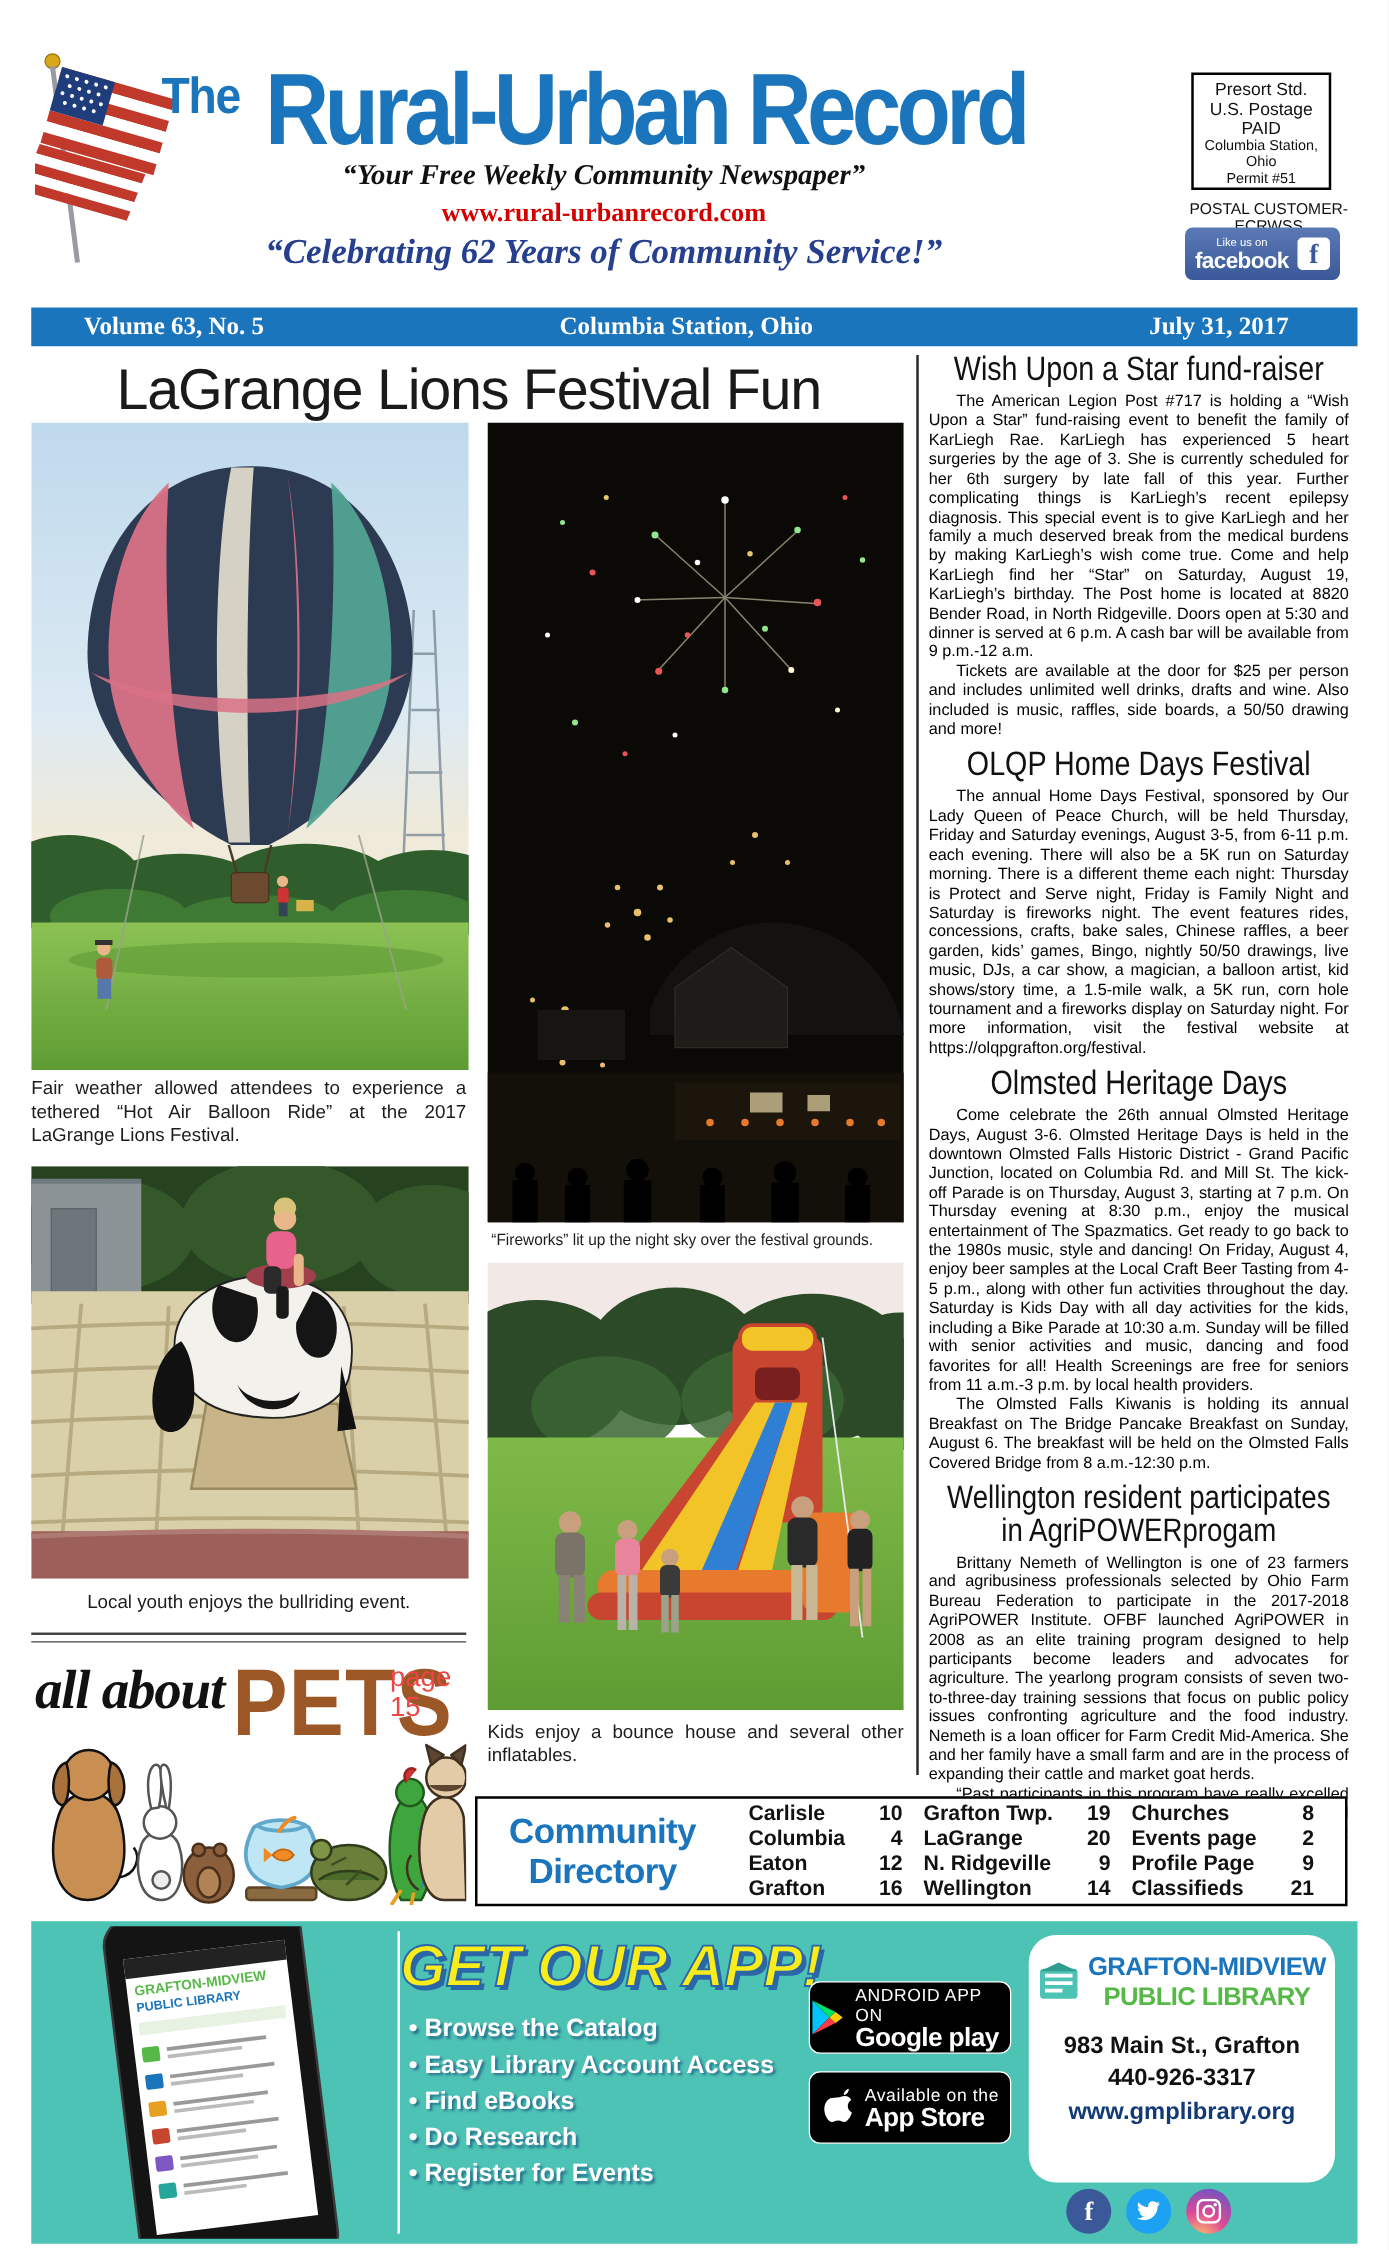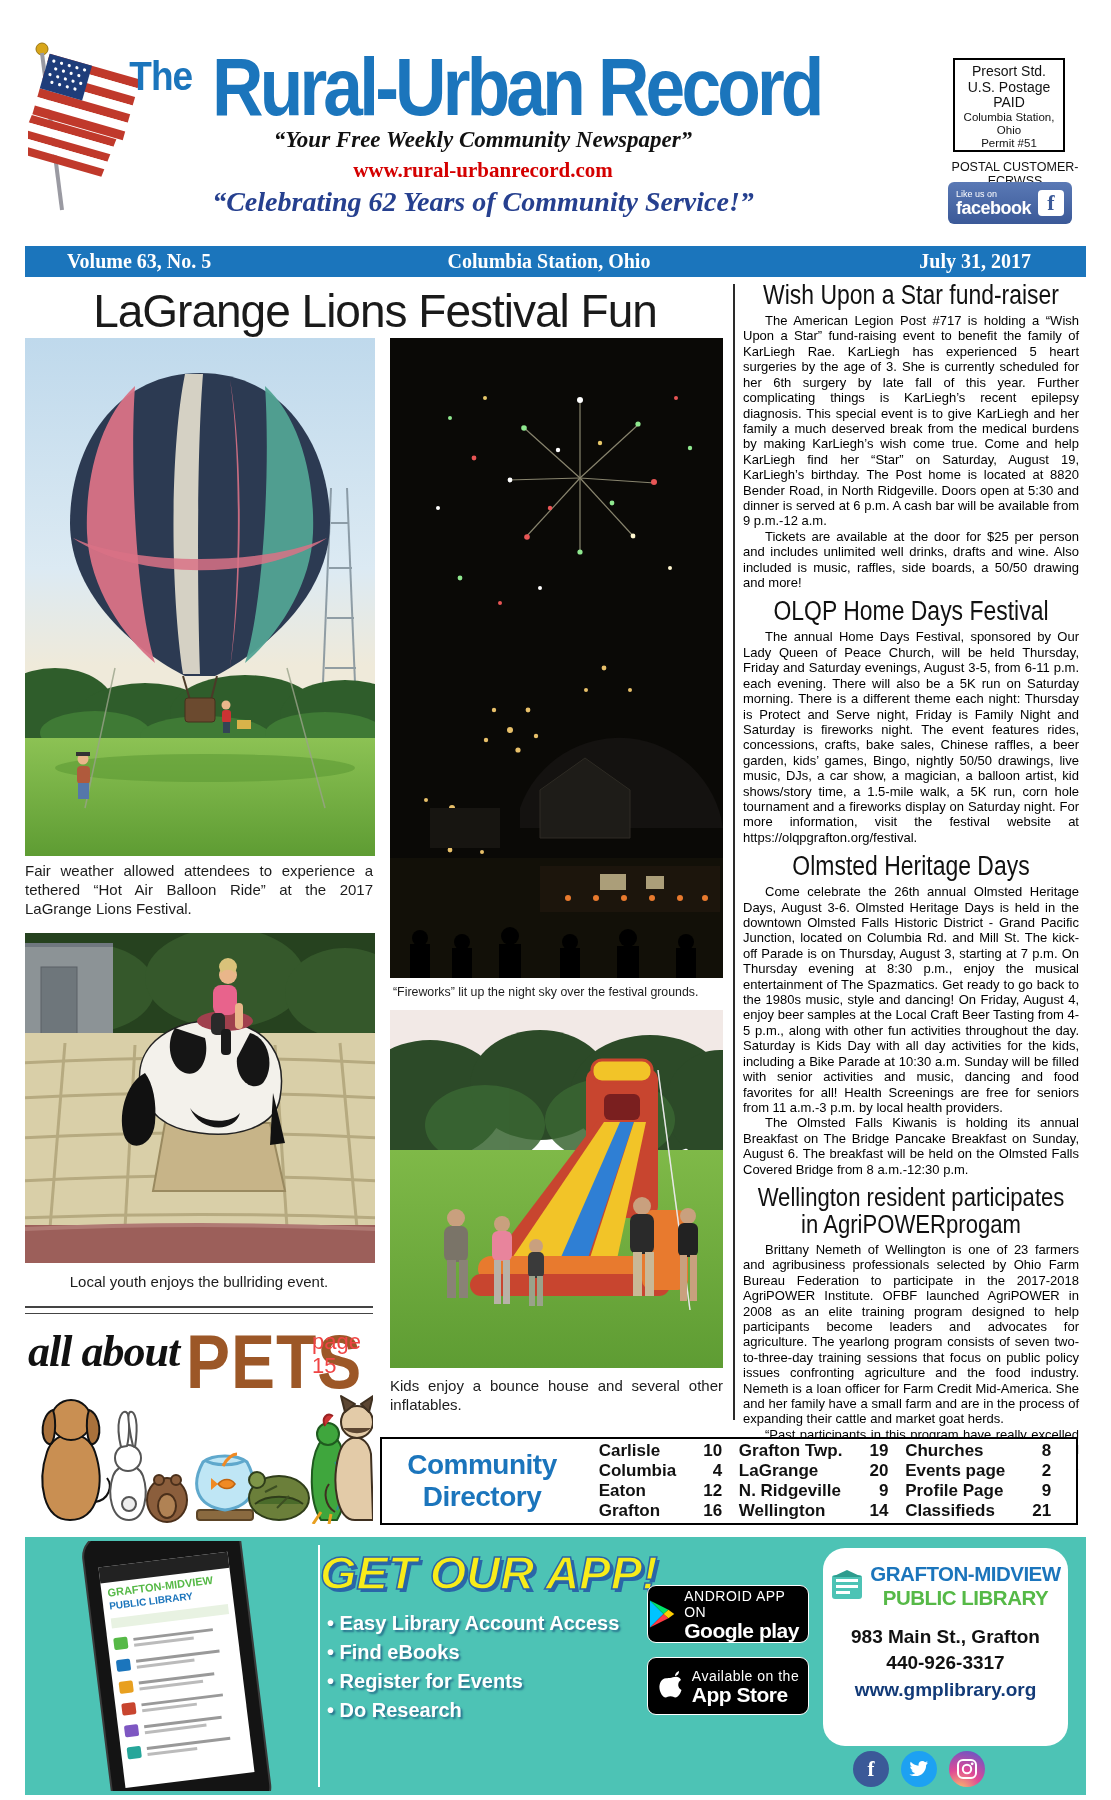--- a/index.html
+++ b/index.html
@@ -21,21 +21,21 @@
                font-size:28px;color:#26408F;margin-top:3px;}
 
   #postage-box{left:953px;top:58px;width:112px;height:94px;border:2px solid #000;
                text-align:center;padding-top:4px;box-sizing:border-box;line-height:1.12;}
   .postage-big{font-size:14px;color:#111;}
   .postage-small{font-size:11.5px;color:#111;}
   #postal-customer{left:930px;top:160px;width:170px;text-align:center;font-size:12.5px;color:#111;}
   #fb-badge{left:948px;top:182px;width:124px;height:42px;border-radius:6px;
             background:linear-gradient(#5a79b5,#3B5998);display:flex;align-items:center;
             justify-content:center;gap:7px;cursor:pointer;}
-  #fb-badge .fb-txt{color:#fff;text-align:left;line-height:1;}
+  #fb-badge .fb-txt{color:#fff;text-align:center;line-height:1;}
   #fb-badge .fb-like{font-size:9px;}
   #fb-badge .fb-name{font-size:18px;font-weight:bold;letter-spacing:-.5px;}
   #fb-badge .fb-square{width:26px;height:26px;background:#fff;border-radius:4px;color:#3B5998;
             font-weight:bold;font-size:22px;display:flex;align-items:flex-end;justify-content:center;
             font-family:"Liberation Serif",serif;overflow:hidden;}
 
   
   #dateline{left:25px;top:246px;width:1061px;height:31px;background:#1B75BC;color:#fff;
             font-family:"Liberation Serif",serif;font-weight:bold;font-size:20px;
             display:flex;align-items:center;}
@@ -640,24 +640,25 @@
             <rect x="102" y="208" width="50" height="3" fill="#bbb"></rect>
         </g>
       </g>
     </svg>
 
     <div class="abs" id="banner-divider"></div>
 
     <div class="abs" id="app-headline">GET OUR APP!</div>
 
     <div class="abs" id="app-bullets">
+      <div>•  Browse the Catalog</div>
       <div>•  Easy Library Account Access</div>
       <div>•  Find eBooks</div>
+      <div>•  Do Research</div>
       <div>•  Register for Events</div>
-      <div>•  Do Research</div>
     </div>
 
     <div class="abs store-badge" style="top:48px;">
       <svg width="28" height="30" viewBox="0 0 28 30">
         <polygon points="2,1 2,29 16,15" fill="#00C4FF"></polygon>
         <polygon points="2,1 21,10.5 16,15" fill="#00E36B"></polygon>
         <polygon points="2,29 21,19.5 16,15" fill="#FF3A44"></polygon>
         <polygon points="21,10.5 27,15 21,19.5 16,15" fill="#FFCE00"></polygon>
       </svg>
       <div class="txt">

